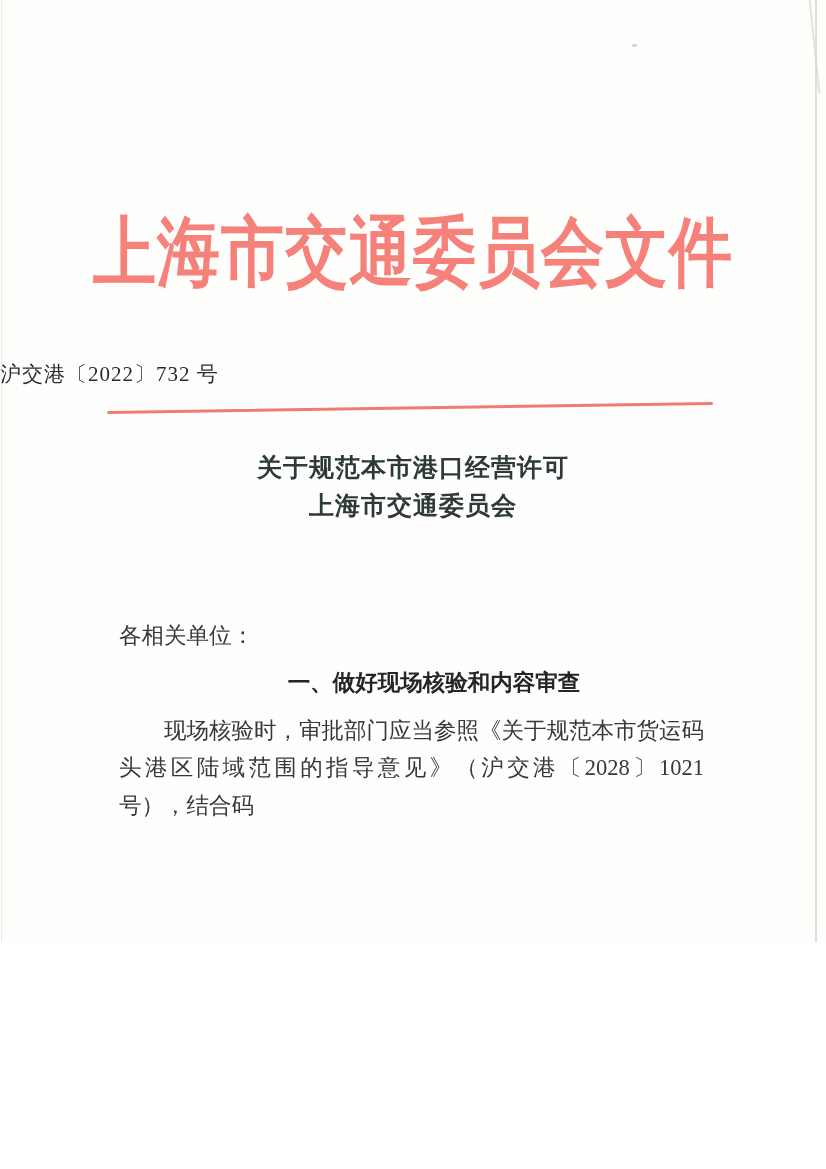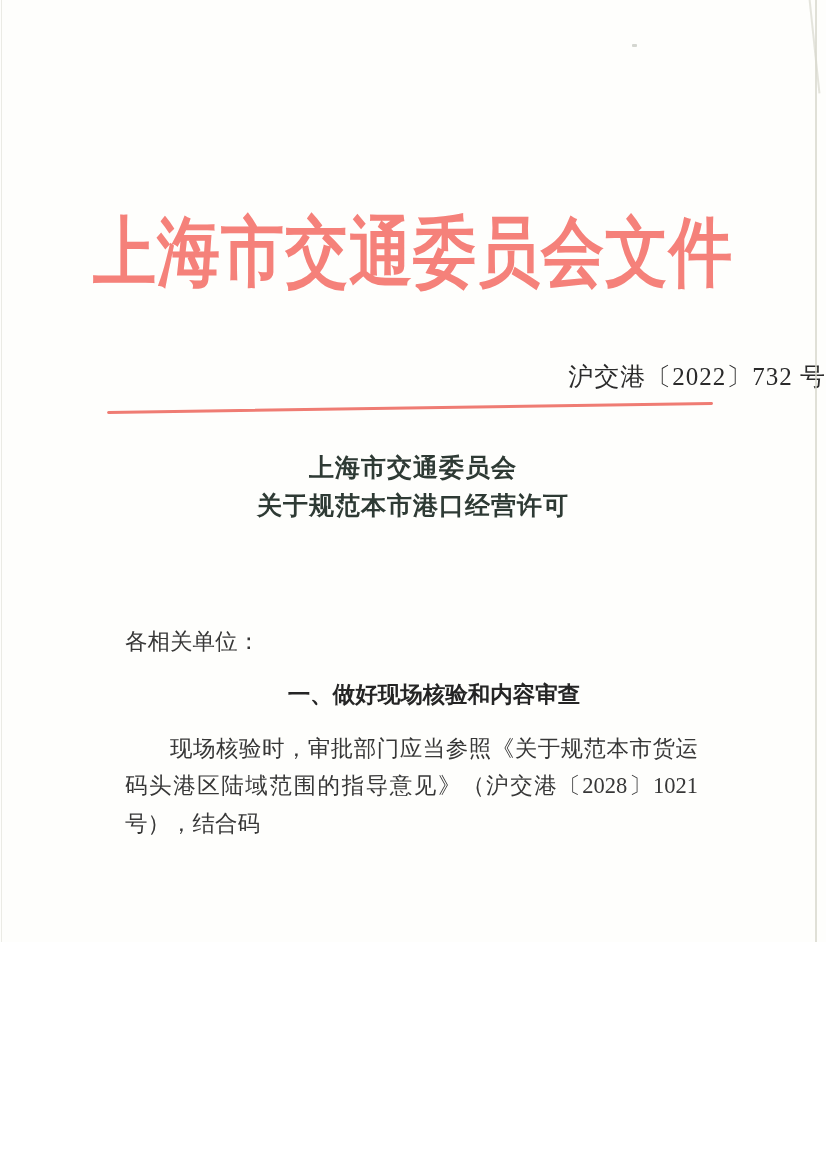--- a/index.html
+++ b/index.html
@@ -32,22 +32,22 @@
     transform-origin: 50% 0;
     white-space: nowrap;
   }
 
   
   .doc-number {
     position: absolute;
     top: 360px;
     left: 0;
     right: 0;
-    text-align: right;
-    font-size: 25px;
+    text-align: left;
+    font-size: 21px;
     letter-spacing: 1px;
     color: #2b2b2b;
   }
 
   
   .red-line {
     position: absolute;
     top: 402px;
     left: 107px;
     width: 606px;
@@ -76,21 +76,21 @@
   .body-block {
     position: absolute;
     top: 607px;
     left: 109px;
     width: 605px;
     font-size: 22.5px;
     line-height: 37.4px;
     color: #373737;
     text-align: justify;
   }
-  .para { margin: 16px; }
+  .para { margin: 10px; }
   .para.indent { text-indent: 2em; }
   .para.heading {
     font-family: "Liberation Sans", sans-serif;
     font-weight: 700;
     color: #252525;
     text-align: center;
   }
 
   
   .page-number {
@@ -158,22 +158,22 @@
 
 <div class="page">
 
   <div class="red-header">上海市交通委员会文件</div>
 
   <div class="doc-number">沪交港〔2022〕732 号</div>
 
   <div class="red-line"></div>
 
   <div class="doc-title">
+    <div>关于规范本市港口经营许可</div>
     <div>上海市交通委员会</div>
-    <div>关于规范本市港口经营许可</div>
   </div>
 
   <div class="body-block">
     <p class="para">各相关单位：</p>
     <div>
         <p class="para indent heading">一、做好现场核验和内容审查</p>
         <p class="para indent">现场核验时，审批部门应当参照《关于规范本市货运码头港区陆域范围的指导意见》（沪交港〔2028〕1021 号），结合码</p>
       </div>
   </div>
 

